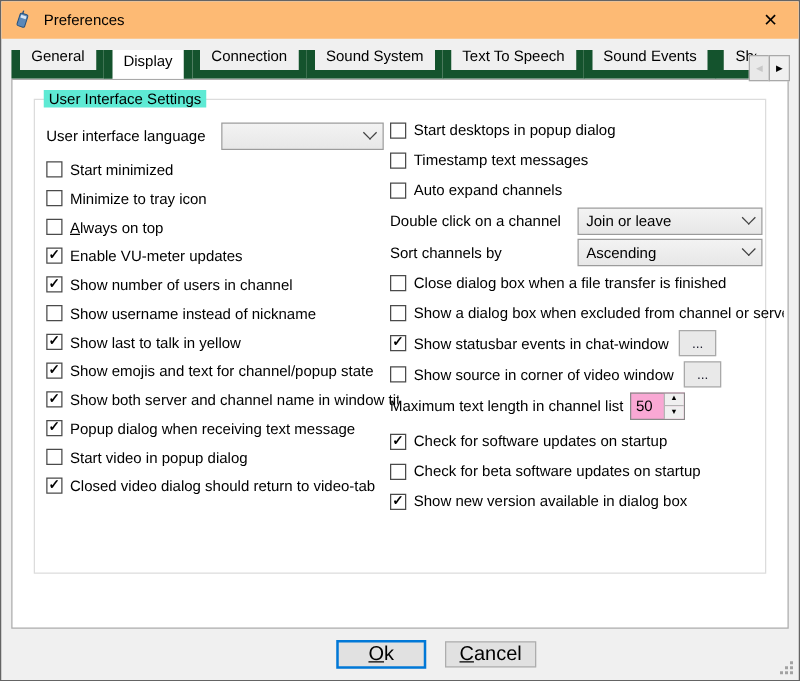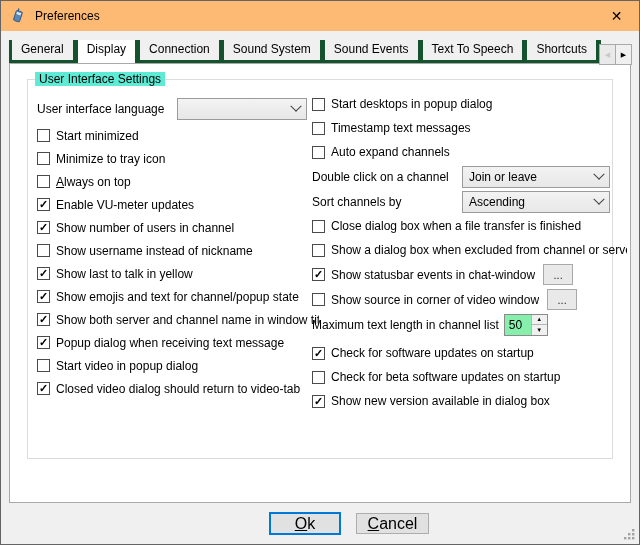--- a/index.html
+++ b/index.html
@@ -5,21 +5,21 @@
   html,body{margin:0;padding:0;}
   body{width:640px;height:545px;font-family:"Liberation Sans",sans-serif;font-size:12px;color:#000;}
   #window{position:relative;width:640px;height:545px;box-sizing:border-box;border:1px solid #646464;background:#f0f0f0;overflow:hidden;}
   
   .titlebar{height:30px;background:#fdba74;display:flex;align-items:center;}
   .app-icon{margin-left:9px;width:16px;height:16px;flex:0 0 16px;}
   .title{margin-left:9px;}
   .close-btn{margin-left:auto;width:45px;height:30px;display:flex;align-items:center;justify-content:center;font-size:14px;font-weight:300;cursor:default;}
   
   .tabbar{position:absolute;left:8px;top:39px;width:596px;height:23px;display:flex;align-items:flex-end;overflow:hidden;z-index:2;}
-  .tab{height:15px;padding:3px 9px;background:#f0f0f0;border:3px solid #14532d;margin-right:-1px;white-space:nowrap;line-height:14px;}
+  .tab{height:15px;padding:3px 9px;background:#f0f0f0;border:7px solid #14532d;margin-right:-1px;white-space:nowrap;line-height:14px;}
   .tab.active{height:19px;background:#fff;border-bottom:none;margin-bottom:-1px;z-index:3;position:relative;padding-top:4px;}
   .tab-scroll{position:absolute;top:43px;right:7px;display:flex;z-index:4;}
   .tsb{width:15px;height:19px;border:1px solid #a9a9a9;background:#f0f0f0;display:flex;align-items:center;justify-content:center;font-size:7px;margin-left:-1px;}
   .tsb.disabled{color:#c8c8c8;background:#e9e9e9;}
   
   .pane{position:absolute;left:8px;top:62px;width:622px;height:440px;background:#fff;border:1px solid #a9a9a9;box-sizing:border-box;z-index:1;}
   .groupbox{position:absolute;left:17px;top:15px;width:584px;height:378px;border:1px solid #dcdcdc;}
   .groupbox-title{position:absolute;top:-8px;left:7px;background:#5eead4;padding:0 4px;}
   .col-left{position:absolute;left:27px;top:30px;width:282px;}
   .col-right{position:absolute;left:302px;top:28px;width:315px;}
@@ -32,21 +32,21 @@
        font-size:11px;line-height:10px;text-align:center;font-weight:bold;color:#000;}
   .lbl{overflow:hidden;}
   .w140{flex:0 0 140px;}
   .w150{flex:0 0 150px;}
   .combo{height:22px;box-sizing:border-box;border:1px solid #9b9b9b;background:linear-gradient(#f3f3f3,#e7e7e7);display:flex;align-items:center;padding:0 6px;}
   .combo-lang{width:130px;}
   .combo-148{width:148px;}
   .combo-val{flex:1;overflow:hidden;}
   .chev{width:7px;height:7px;border-right:1.5px solid #424242;border-bottom:1.5px solid #424242;transform:rotate(45deg) translate(-2px,-2px);flex:0 0 7px;}
   .dots{margin-left:8px;width:30px;height:21px;border:1px solid #a9a9a9;background:#e9e9e9;font-size:11px;line-height:10px;color:#223;font-family:"Liberation Sans",sans-serif;}
-  .spin{margin-left:5px;display:flex;height:22px;box-sizing:border-box;border:1px solid #8a8a8a;background:#86efac;}
+  .spin{margin-left:5px;display:flex;height:22px;box-sizing:border-box;border:1px solid #8a8a8a;background:#f9a8d4;}
   .spin-val{width:22px;display:flex;align-items:center;padding-left:4px;}
   .spin-btns{display:flex;flex-direction:column;width:15px;border-left:1px solid #b5b5b5;}
   .sb{flex:1;font-size:6px;display:flex;align-items:center;justify-content:center;background:#f0f0f0;color:#000;}
   .sb:first-child{border-bottom:1px solid #b5b5b5;}
   
   .btn{position:absolute;box-sizing:border-box;background:#e1e1e1;border:1px solid #adadad;text-align:center;font-family:"Liberation Sans",sans-serif;font-size:16px;padding:0;}
   .btn-ok{left:268px;top:511px;width:72px;height:23px;border:2px solid #0078d7;line-height:19px;}
   .btn-cancel{left:355px;top:512px;width:73px;height:21px;line-height:19px;}
   .sizegrip{position:absolute;right:4px;bottom:4px;width:12px;height:12px;}
   u{text-decoration:underline;}
@@ -66,22 +66,22 @@
     </svg>
     <span class="title">Preferences</span>
     <span class="close-btn">✕</span>
   </div>
 
   <div class="tabbar">
     <div class="tab">General</div>
     <div class="tab active">Display</div>
     <div class="tab">Connection</div>
     <div class="tab">Sound System</div>
+    <div class="tab">Text To Speech</div>
     <div class="tab">Sound Events</div>
-    <div class="tab">Text To Speech</div>
     <div class="tab">Shortcuts</div>
     <div class="tab">Video</div>
   </div>
   <div class="tab-scroll">
     <div class="tsb disabled">◀</div>
     <div class="tsb">▶</div>
   </div>
 
   <div class="pane">
     <div class="groupbox">

